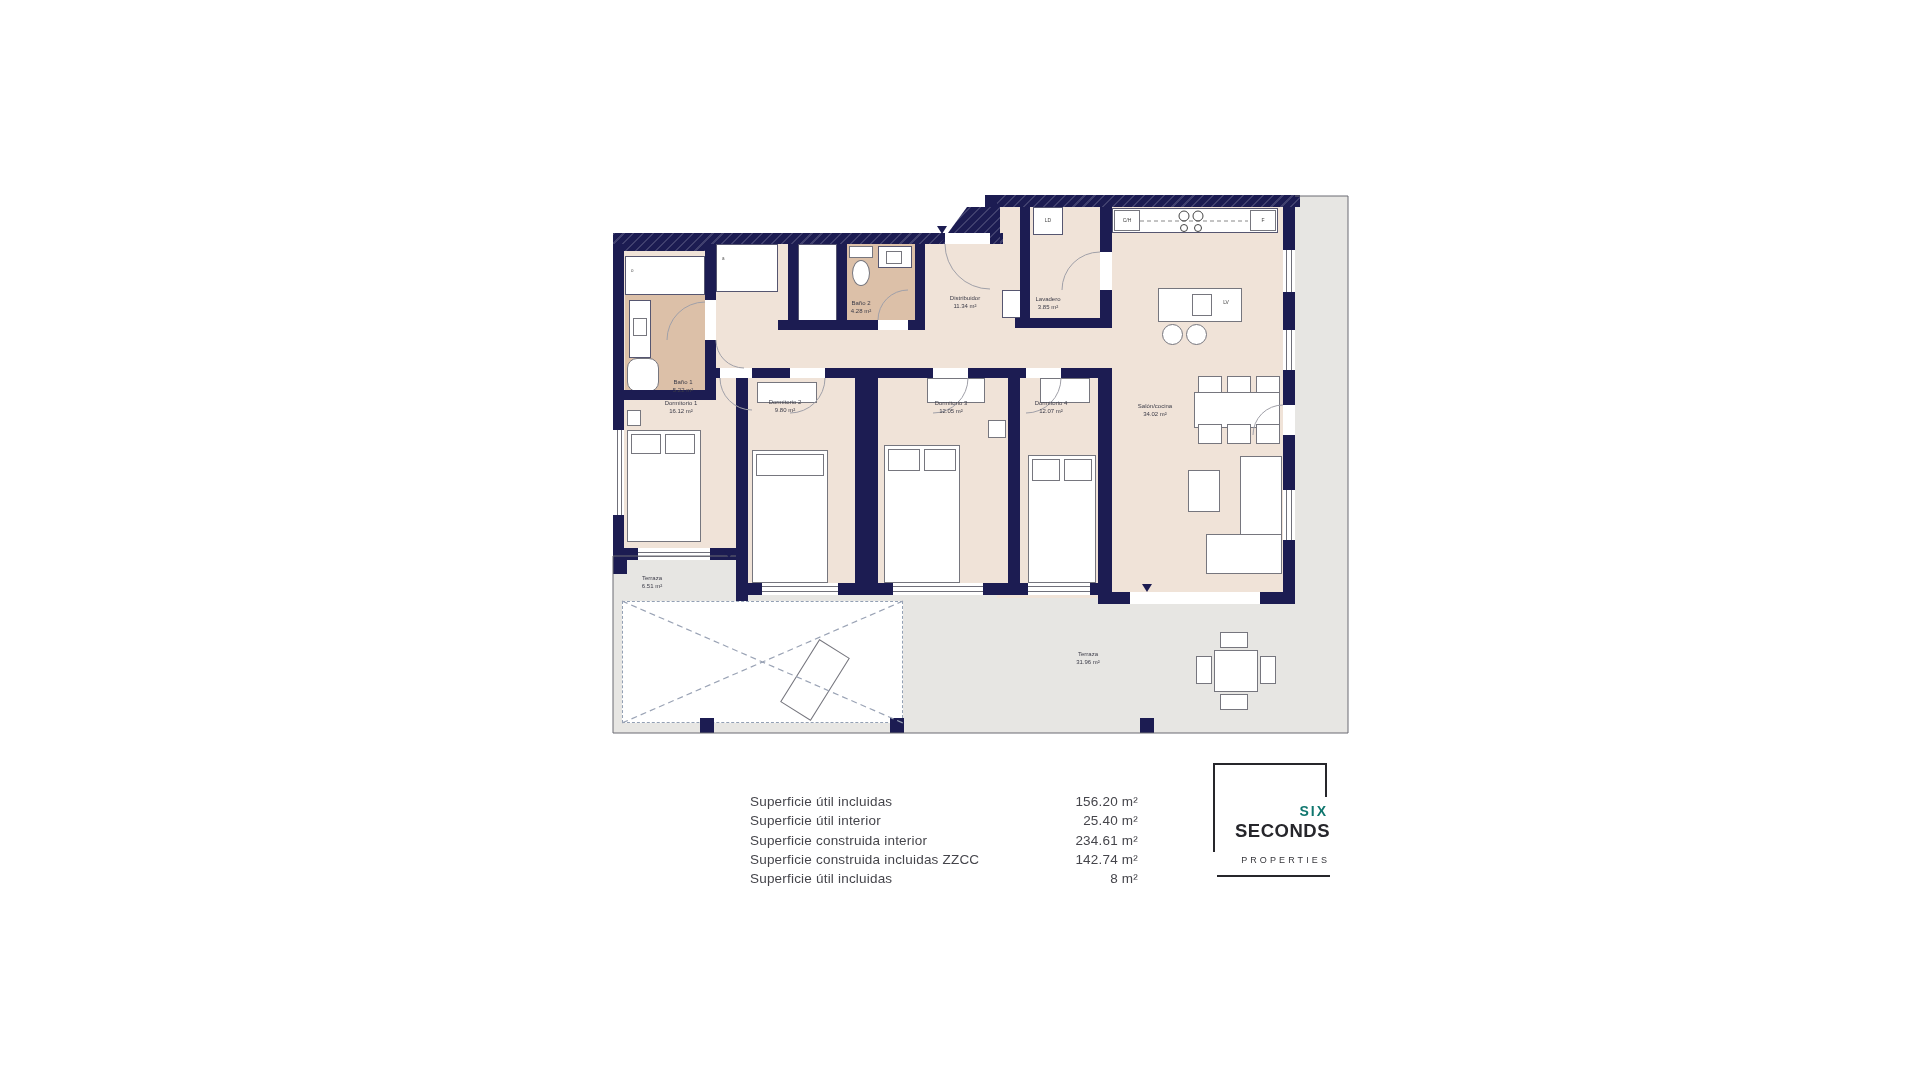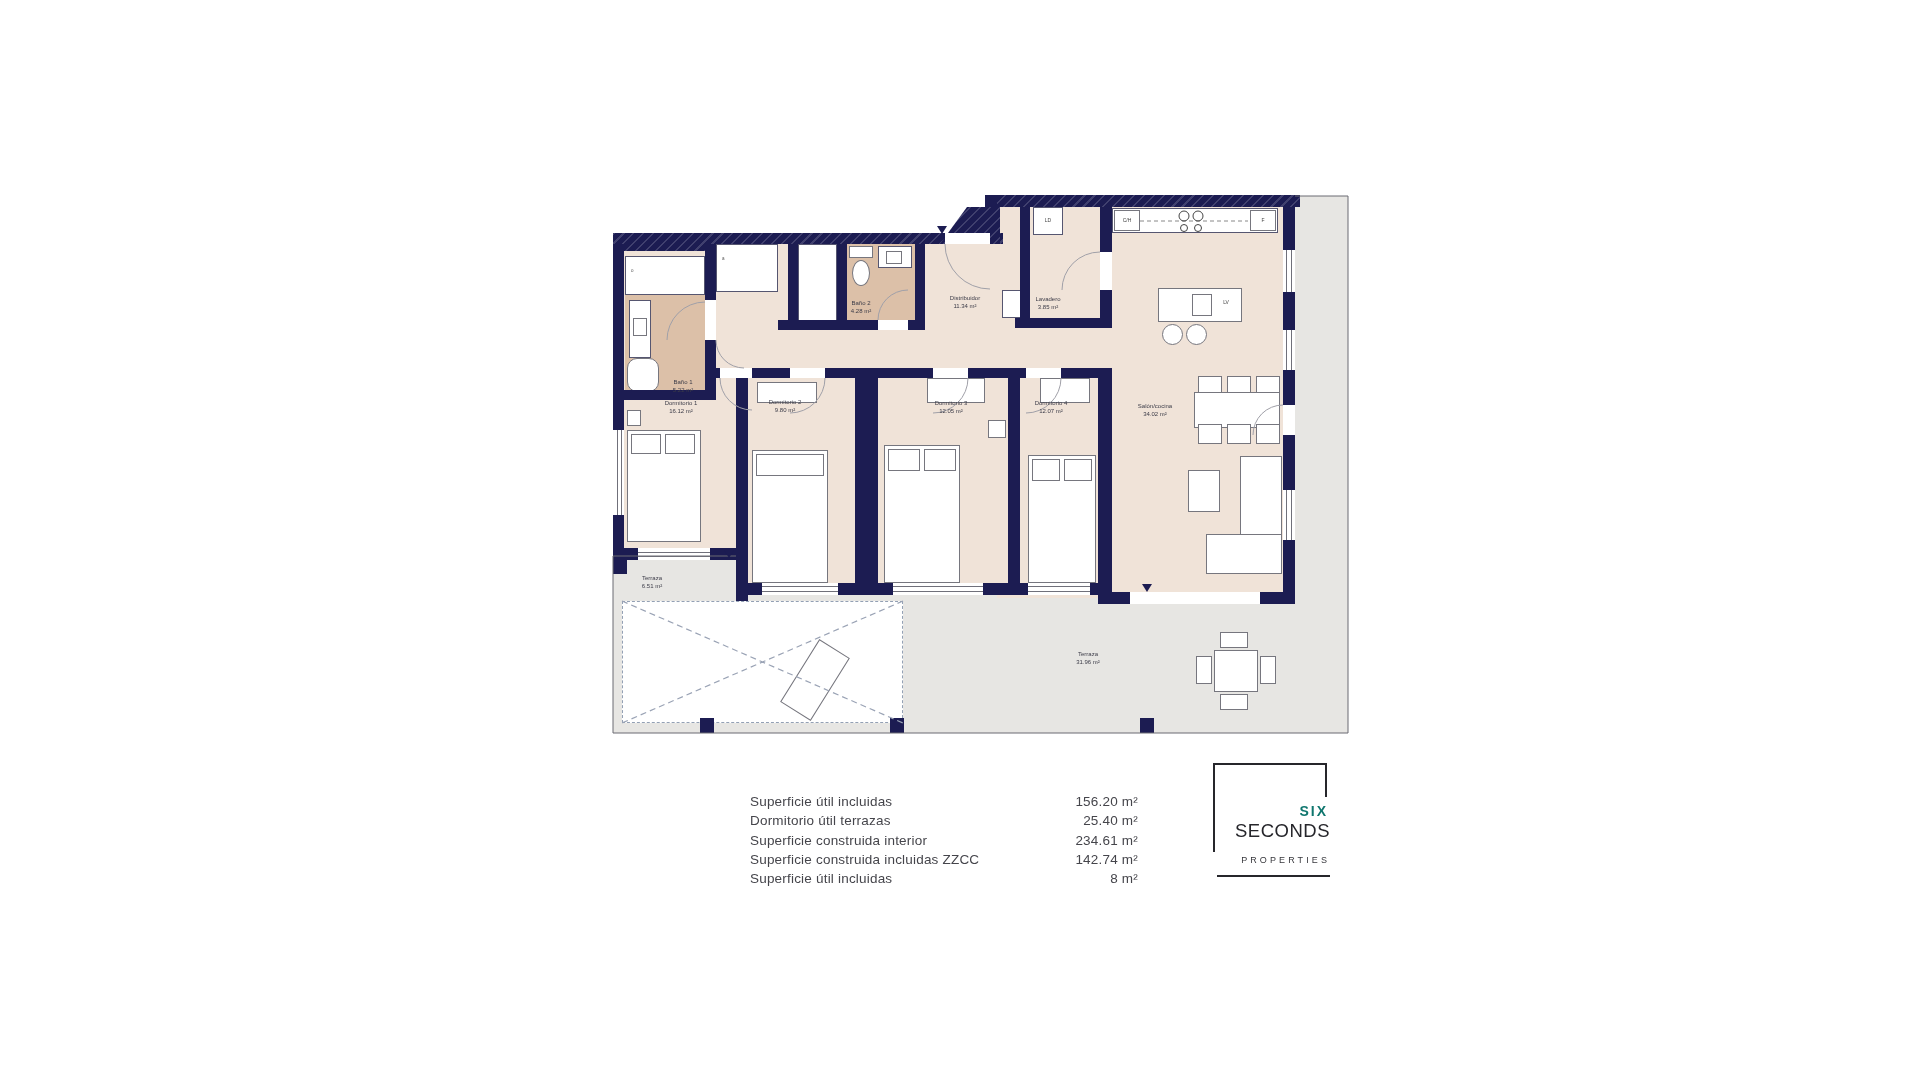--- a/index.html
+++ b/index.html
@@ -22,21 +22,21 @@
        border-right:5px solid transparent;border-top:8px solid #1c1c52;}
   .hatchbox{position:absolute;background:#fff;border:1.5px dashed #93a0b4;box-sizing:border-box;}
   
   .legend{position:absolute;left:750px;top:792px;width:388px;color:#45454b;}
   .legend .row{display:flex;justify-content:space-between;font-size:13.5px;line-height:19.3px;letter-spacing:.2px;}
   
   .logo{position:absolute;left:1213px;top:763px;width:117px;height:115px;}
   .logo .fr{position:absolute;background:#26262b;}
   .logo .six{position:absolute;right:2px;top:40px;font-size:14px;font-weight:bold;
              letter-spacing:2px;color:#0f766e;}
-  .logo .sec{position:absolute;right:0px;top:57px;font-size:18.5px;font-weight:normal;
+  .logo .sec{position:absolute;right:0px;top:57px;font-size:18.5px;font-weight:bold;
              letter-spacing:.5px;color:#26262b;}
   .logo .prop{position:absolute;right:0px;top:92px;font-size:9px;letter-spacing:3.1px;color:#37373c;}
   svg.overlay{position:absolute;left:0;top:0;pointer-events:none;}
 </style>
 </head>
 <body>
 
 <div>
 
   <div class="tan" style="left:624px;top:244px;width:488px;height:339px;"></div>
@@ -244,21 +244,21 @@
     <span>31.96 m²</span>
   </div>
 </div>
 
 <div class="legend">
   <div class="row">
     <span>Superficie útil incluidas</span>
     <span>156.20 m²</span>
   </div>
   <div class="row">
-    <span>Dormitorio útil terrazas</span>
+    <span>Superficie útil interior</span>
     <span>25.40 m²</span>
   </div>
   <div class="row">
     <span>Superficie construida interior</span>
     <span>234.61 m²</span>
   </div>
   <div class="row">
     <span>Superficie construida incluidas ZZCC</span>
     <span>142.74 m²</span>
   </div>

